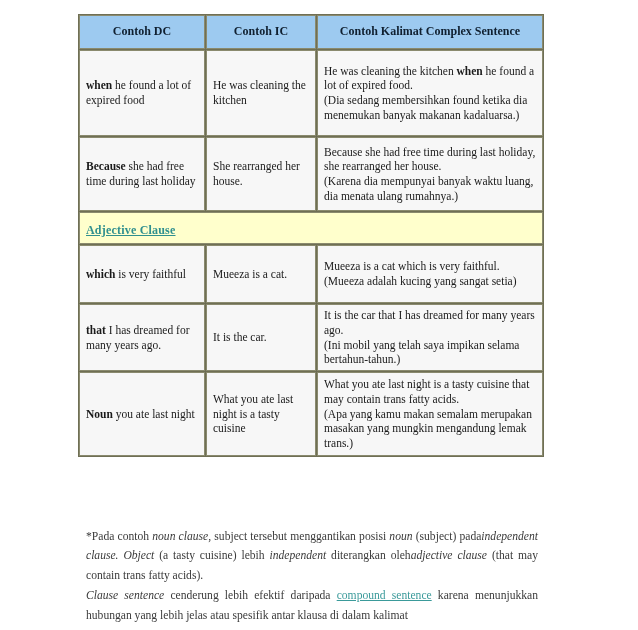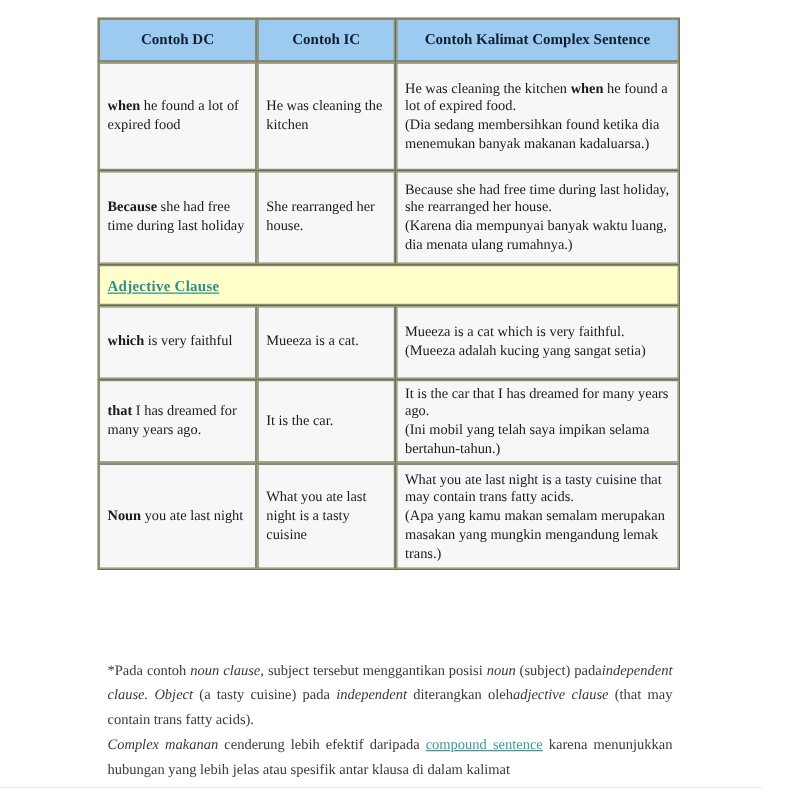--- a/index.html
+++ b/index.html
@@ -173,17 +173,17 @@
           <td class="col-cs">
             <span class="line"><span>What you ate last night is a tasty cuisine that may contain trans fatty acids.</span><span class="kw"></span><span></span></span>
             <span class="line">(Apa yang kamu makan semalam merupakan masakan yang mungkin mengandung lemak trans.)</span>
           </td>
         </tr>
       </tbody>
     </table>
   </div>
 
   <div class="notes">
-    <p><span>*Pada contoh </span><i>noun clause</i><span>, subject tersebut menggantikan posisi </span><i>noun</i><span> (subject) pada</span><i>independent clause. Object</i><span> (a tasty cuisine)  pada </span><i>independent</i><span> diterangkan oleh</span><i>adjective clause</i><span> (that may contain trans fatty acids).</span></p>
-    <p><i>Complex makanan</i><span> cenderung lebih efektif daripada </span><span class="inline-link">compound sentence</span><span> karena menunjukkan hubungan yang lebih jelas atau spesifik antar klausa di dalam kalimat</span></p>
+    <p><span>*Pada contoh </span><i>noun clause</i><span>, subject tersebut menggantikan posisi </span><i>noun</i><span> (subject) pada</span><i>independent clause. Object</i><span> (a tasty cuisine)  lebih </span><i>independent</i><span> diterangkan oleh</span><i>adjective clause</i><span> (that may contain trans fatty acids).</span></p>
+    <p><i>Clause sentence</i><span> cenderung lebih efektif daripada </span><span class="inline-link">compound sentence</span><span> karena menunjukkan hubungan yang lebih jelas atau spesifik antar klausa di dalam kalimat</span></p>
   </div>
 
 </div>
 
 </body></html>

